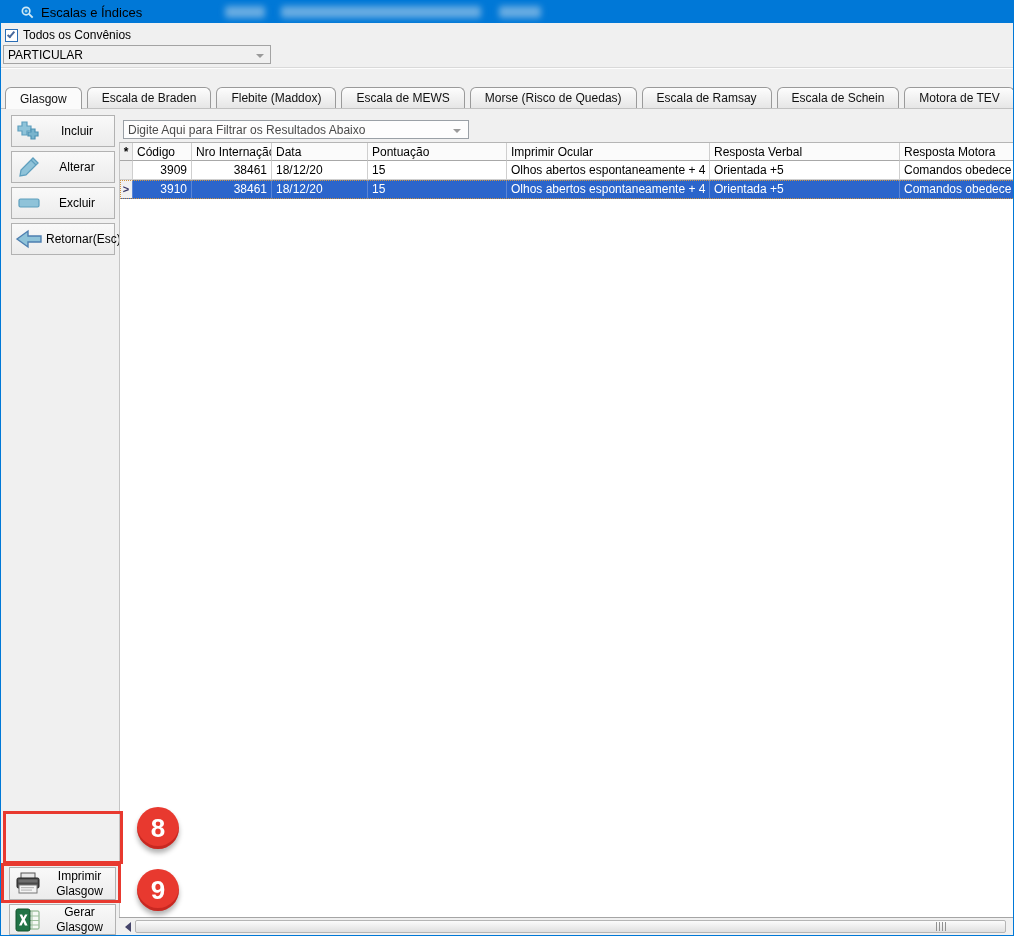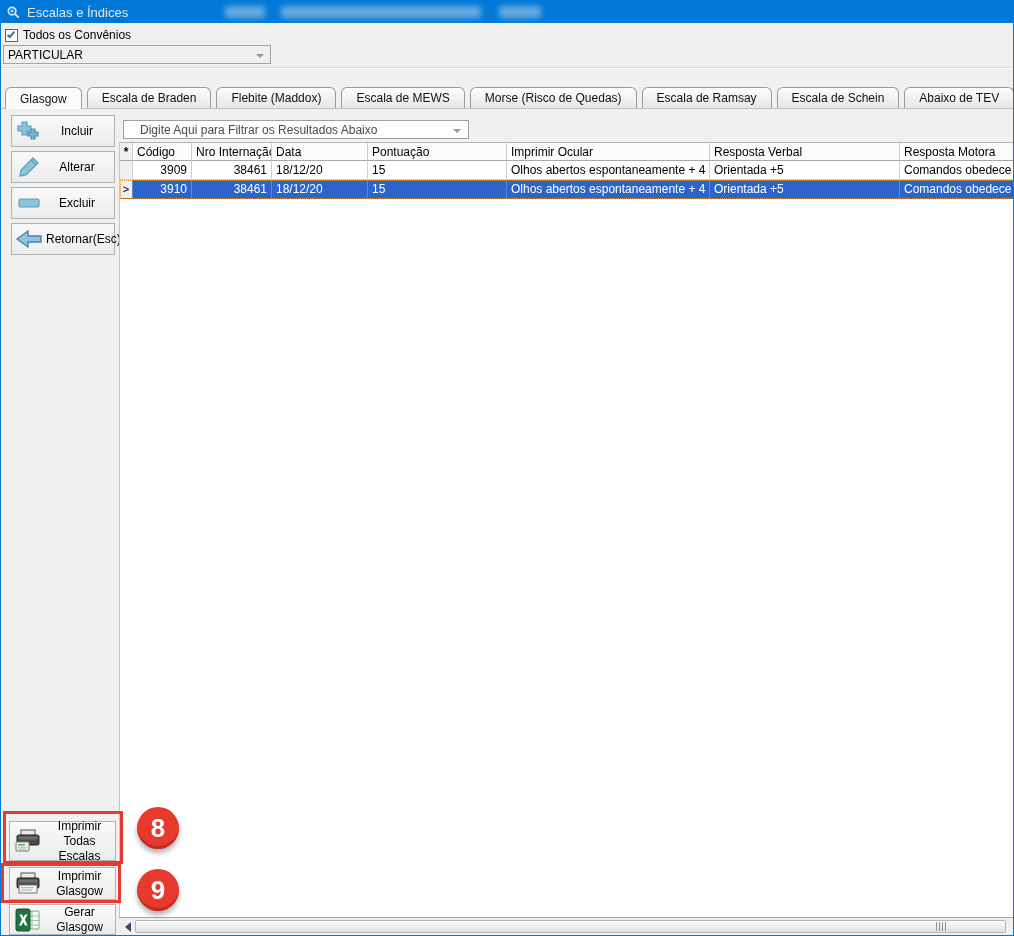--- a/index.html
+++ b/index.html
@@ -5,22 +5,22 @@
   * { margin:0; padding:0; box-sizing:border-box; }
   body { background:#d8d8d8; font-family:"Liberation Sans", sans-serif; }
   .window{
     position:relative; width:1014px; height:936px; background:#f0f0f0;
     border:1px solid #0078d7; overflow:hidden;
     font-size:12px; color:#000;
   }
   
   .titlebar{
     position:absolute; left:0; top:0; width:100%; height:22px;
-    background:#0078d7; display:flex; align-items:center; padding-left:5px;
-    color:#e5e5e5; font-size:13px;
+    background:#0078d7; display:flex; align-items:center; padding-left:19px;
+    color:#000000; font-size:13px;
   }
   .app-icon{ width:15px; height:15px; margin-right:6px; flex:0 0 auto; }
   .blur-blob{ position:absolute; top:5px; height:12px; border-radius:3px;
     background:rgba(190,215,235,.55); filter:blur(3px); }
   
   .checkbox-row{ position:absolute; left:4px; top:27px; display:flex; align-items:center; }
   .checkbox{ width:13px; height:13px; background:#fff; border:1px solid #2a6db5;
     position:relative; margin-right:5px; }
   .checkbox .check{ position:absolute; left:3px; top:0px; width:4px; height:8px;
     border-right:2px solid #49699c; border-bottom:2px solid #49699c; transform:rotate(40deg); }
@@ -53,21 +53,21 @@
     position:absolute; left:10px; width:104px; height:32px;
     border:1px solid #b2b2b2; background:linear-gradient(#f9f9f9,#ececec);
     display:flex; align-items:center; font-size:12px; cursor:default;
   }
   .tool-btn .ic{ width:34px; display:flex; justify-content:center; flex:0 0 auto; }
   .tool-btn .lbl{ flex:1; text-align:center; padding-right:6px; }
   
   .grid-filter{
     position:absolute; left:122px; top:119px; width:346px; height:19px;
     border:1px solid #9aa0a6; background:#fdfdfd; color:#4a4a4a;
-    display:flex; align-items:center; padding-left:16px; font-size:12px;
+    display:flex; align-items:center; padding-left:4px; font-size:12px;
   }
   .grid-filter .arrow{ position:absolute; right:7px; top:8px; width:0; height:0;
     border-left:4px solid transparent; border-right:4px solid transparent;
     border-top:4px solid #9a9a9a; }
   .grid-area{ position:absolute; left:118px; top:141px; width:896px; height:775px;
     background:#fff; border-top:1px solid #b5b5b5; border-left:1px solid #c5c5c5; }
   .grid-row{ display:flex; width:100%; }
   .grid-row .cell{
     height:18px; border-right:1px solid #cfcfcf; border-bottom:1px solid #cfcfcf;
     display:flex; align-items:center; padding:0 4px; font-size:12px;
@@ -150,21 +150,21 @@
 
 
   <div class="tabstrip">
     <div class="tab active">Glasgow</div>
     <div class="tab">Escala de Braden</div>
     <div class="tab">Flebite (Maddox)</div>
     <div class="tab">Escala de MEWS</div>
     <div class="tab">Morse (Risco de Quedas)</div>
     <div class="tab">Escala de Ramsay</div>
     <div class="tab">Escala de Schein</div>
-    <div class="tab">Abaixo de TEV</div>
+    <div class="tab">Motora de TEV</div>
     <div class="tab">Fator de Risco na Internação</div>
   </div>
 
   <div class="tool-btn" style="top:114px;">
     <span class="ic">
       <svg width="26" height="24" viewBox="0 0 26 24">
         <path d="M6 3h5v4h4v5h-4v4H6v-4H2V7h4z" fill="#8fc3d9" stroke="#5e9fbe" stroke-width="1.2"></path>
         <path d="M15 10h4v3h3v4h-3v3h-4v-3h-3v-4h3z" fill="#79b4cd" stroke="#4e93b4" stroke-width="1.2"></path>
       </svg>
     </span>
@@ -229,34 +229,20 @@
       <div class="cell c1">3910</div>
       <div class="cell c2">38461</div>
       <div class="cell c3">18/12/20</div>
       <div class="cell c4">15</div>
       <div class="cell c5">Olhos abertos espontaneamente + 4</div>
       <div class="cell c6">Orientada +5</div>
       <div class="cell c7">Comandos obedece +6</div>
     </div>
   </div>
 
-  <div class="bottom-btn" style="top:820px; height:40px;">
-    <span class="ic">
-      <svg width="28" height="28" viewBox="0 0 28 28">
-        <rect x="7" y="3" width="14" height="6" fill="#e8e8e8" stroke="#555" stroke-width="1"></rect>
-        <rect x="3" y="8" width="22" height="10" rx="1.5" fill="#4a4a4a" stroke="#222" stroke-width="1"></rect>
-        <rect x="4.5" y="9.5" width="19" height="3" fill="#6e6e6e"></rect>
-        <rect x="2" y="15" width="13" height="9" rx="1" fill="#f4f4f4" stroke="#777" stroke-width="1"></rect>
-        <rect x="4" y="17" width="7" height="1.4" fill="#49b04c"></rect>
-        <rect x="4" y="19.5" width="9" height="1.2" fill="#bbb"></rect>
-        <rect x="4" y="21.5" width="8" height="1.2" fill="#bbb"></rect>
-      </svg>
-    </span>
-    <span class="lbl">Imprimir Todas Escalas</span>
-  </div>
   <div class="bottom-btn" style="top:866px; height:33px;">
     <span class="ic">
       <svg width="28" height="26" viewBox="0 0 28 26">
         <rect x="7" y="2" width="14" height="6" fill="#e8e8e8" stroke="#555" stroke-width="1"></rect>
         <rect x="3" y="7" width="22" height="10" rx="1.5" fill="#4a4a4a" stroke="#222" stroke-width="1"></rect>
         <rect x="4.5" y="8.5" width="19" height="3" fill="#6e6e6e"></rect>
         <rect x="5" y="14" width="18" height="8" fill="#f4f4f4" stroke="#777" stroke-width="1"></rect>
         <rect x="7" y="16" width="13" height="1.2" fill="#bbb"></rect>
         <rect x="7" y="18.5" width="11" height="1.2" fill="#bbb"></rect>
       </svg>

